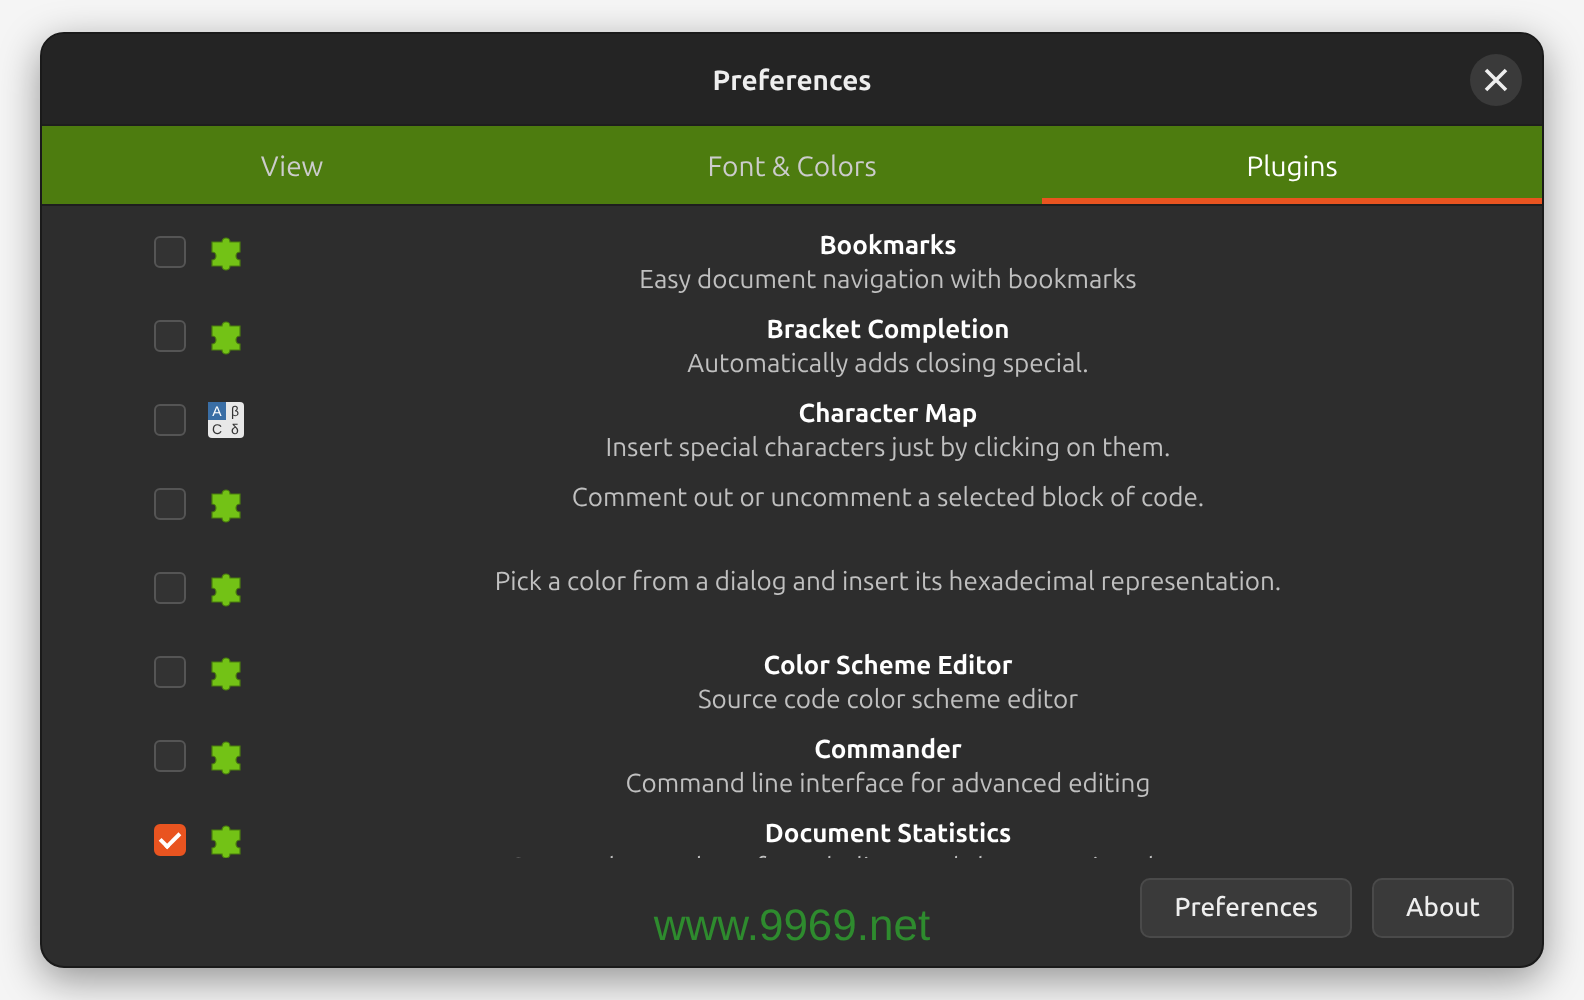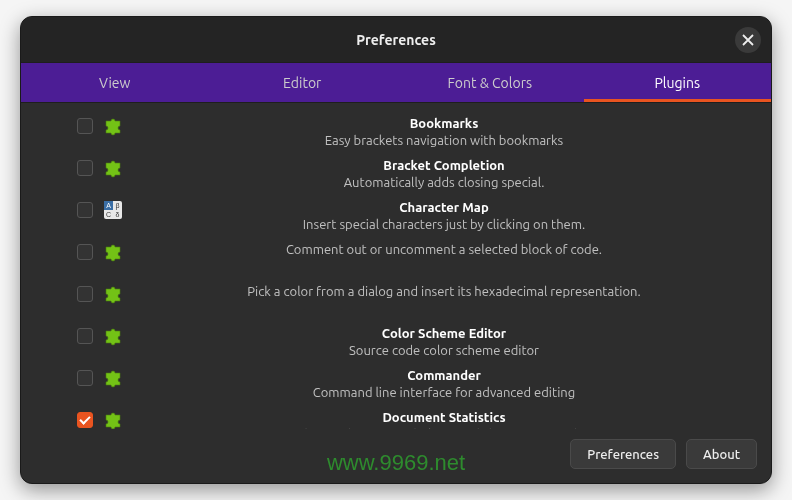--- a/index.html
+++ b/index.html
@@ -48,21 +48,21 @@
     background: #3a3a3a;
     display: flex;
     align-items: center;
     justify-content: center;
     cursor: pointer;
   }
   .close-btn svg { width: 12px; height: 12px; }
   .tabs {
     display: flex;
     height: 40px;
-    background: #4c1d95;
+    background: #4d7c0f;
     border-bottom: 1px solid #1e1e1e;
   }
   .tab {
     flex: 1;
     display: flex;
     align-items: center;
     justify-content: center;
     color: #ccc;
     font-size: 14px;
     cursor: pointer;
@@ -182,41 +182,38 @@
             <path d="M1 1 L11 11 M11 1 L1 11" stroke="#eee" stroke-width="1.8" fill="none"></path>
           </svg>
     </div>
   </div>
 
   <div class="tabs">
     <div class="tab">
           <span>View</span>
         </div>
     <div class="tab">
-          <span>Editor</span>
-        </div>
-    <div class="tab">
           <span>Font &amp; Colors</span>
         </div>
     <div class="tab active">
           <span>Plugins</span>
         </div>
   </div>
 
   <div class="plugin-list" id="plugin-list">
   <div class="plugin-row">
           <div class="checkbox"></div>
           <div class="plugin-icon">
             <svg viewBox="0 0 20 20">
               <path d="M3 5 h5 a2 2 0 0 1 4 0 h5 v5 a2 2 0 0 0 0 4 v3 h-5 a2 2 0 0 1 -4 0 h-5 v-3 a2 2 0 0 0 0 -4 z" fill="#73c216" stroke="#4a7e0e" stroke-width="0.6"></path>
             </svg>
           </div>
           <div class="plugin-text">
             <div class="plugin-name">Bookmarks</div>
-            <div class="plugin-desc">Easy brackets navigation with bookmarks</div>
+            <div class="plugin-desc">Easy document navigation with bookmarks</div>
           </div>
         </div>
         <div class="plugin-row">
           <div class="checkbox"></div>
           <div class="plugin-icon">
             <svg viewBox="0 0 20 20">
               <path d="M3 5 h5 a2 2 0 0 1 4 0 h5 v5 a2 2 0 0 0 0 4 v3 h-5 a2 2 0 0 1 -4 0 h-5 v-3 a2 2 0 0 0 0 -4 z" fill="#73c216" stroke="#4a7e0e" stroke-width="0.6"></path>
             </svg>
           </div>
           <div class="plugin-text">

